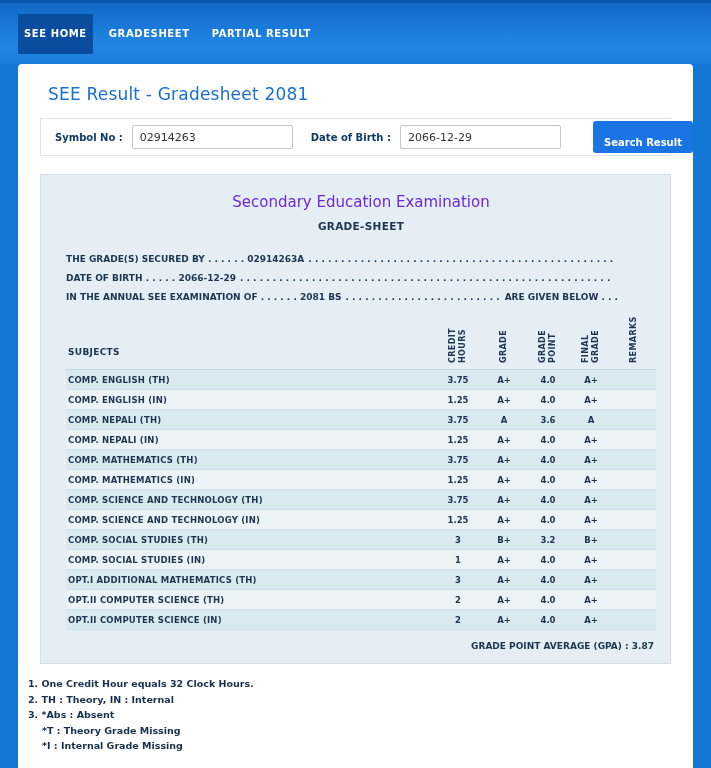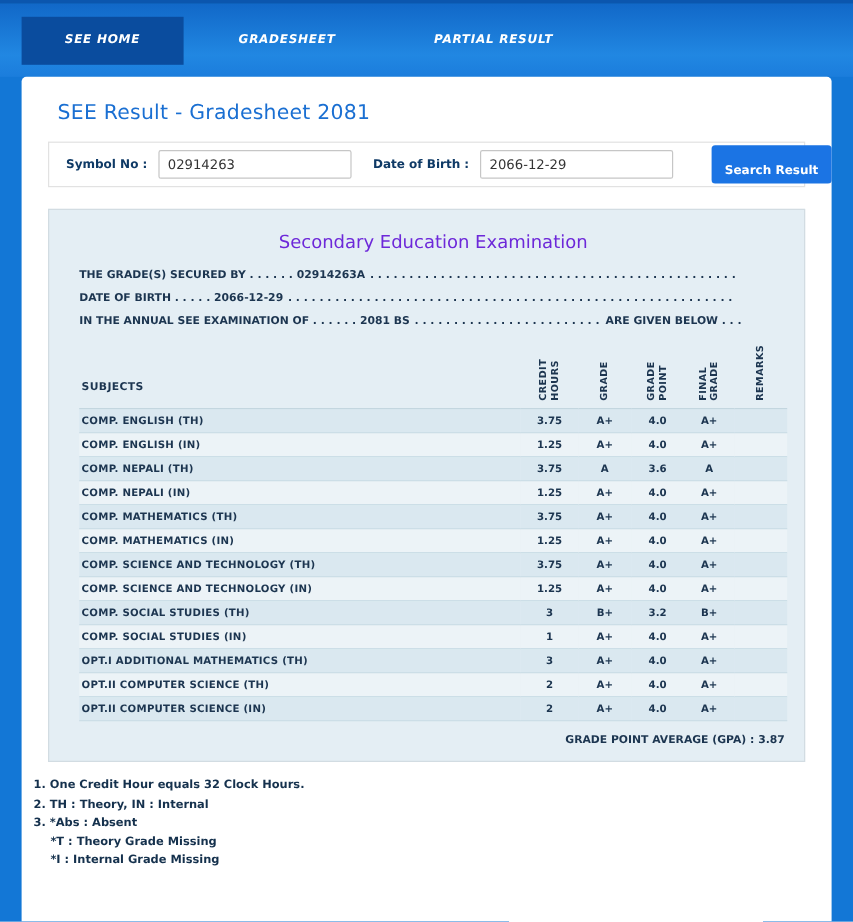--- a/index.html
+++ b/index.html
@@ -9,23 +9,23 @@
     background:#1377d6;
     font-family:"DejaVu Sans","Liberation Sans",sans-serif;
   }
   
   .topnav{
     height:64px; border-top:3px solid #0b56ae;
     background:linear-gradient(180deg,#1168c8 0%,#2187e2 70%,#1b7ddc 100%);
     display:flex; align-items:center; padding-left:18px;
   }
   .tab{
-    display:inline-flex; align-items:center; height:40px; padding:0 36px;
+    display:inline-flex; align-items:center; height:40px; padding:0 6px;
     margin-right:10px; color:#fff; font-size:10px; font-weight:bold;
-    letter-spacing:0.6px; text-decoration:none; cursor:pointer; white-space:nowrap;font-style:italic;
+    letter-spacing:0.6px; text-decoration:none; cursor:pointer; white-space:nowrap;
   }
   .tab.active{ background:#0a4c9e; }
   
   .card{
     margin:0 18px; background:#fff; border-radius:4px 4px 0 0;
     padding:16px 22px 40px; min-height:704px;
   }
   .page-title{
     margin:4px 0 14px 8px; font-size:17px; font-weight:400;
     color:#1a6fd2; letter-spacing:0.2px;
@@ -102,20 +102,21 @@
   <div class="search-bar">
     <label class="symbol-label">Symbol No :</label>
     <input class="symbol-input" type="text" value="02914263" style="">
     <label class="dob-label">Date of Birth :</label>
     <input class="dob-input" type="text" value="2066-12-29" style="">
     <button class="search-btn">Search Result</button>
   </div>
 
   <section class="sheet">
     <h2 class="sheet-title">Secondary Education Examination</h2>
+    <h3 class="sheet-sub">GRADE-SHEET</h3>
 
     <div class="dotline">
       <span>THE GRADE(S) SECURED BY . . . . . . 02914263A</span>
       <span class="fill">. . . . . . . . . . . . . . . . . . . . . . . . . . . . . . . . . . . . . . . . . . . . . . . . . . . . . . . . . . . . . . . . . . . . . . . .</span>
     </div>
     <div class="dotline">
       <span>DATE OF BIRTH . . . . . 2066-12-29</span>
       <span class="fill">. . . . . . . . . . . . . . . . . . . . . . . . . . . . . . . . . . . . . . . . . . . . . . . . . . . . . . . . . . . . . . . . . . . . . . . .</span>
     </div>
     <div class="dotline">

